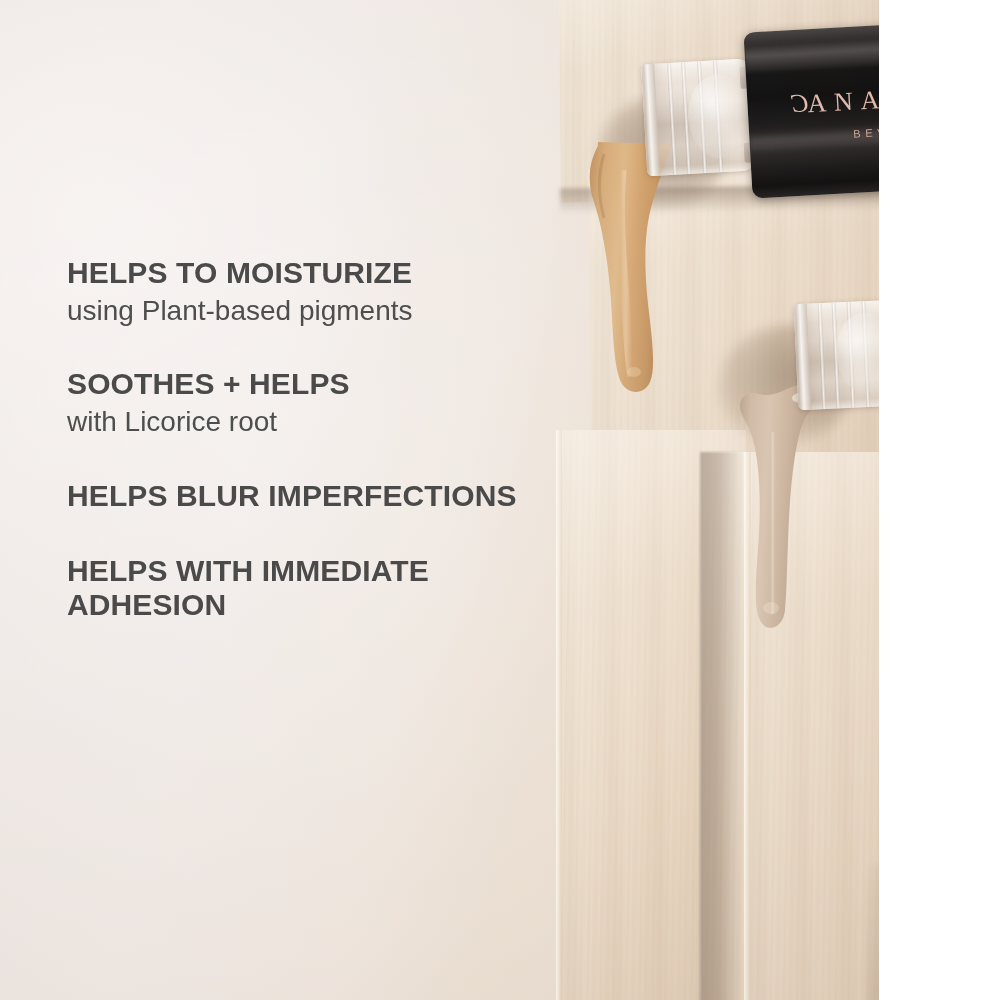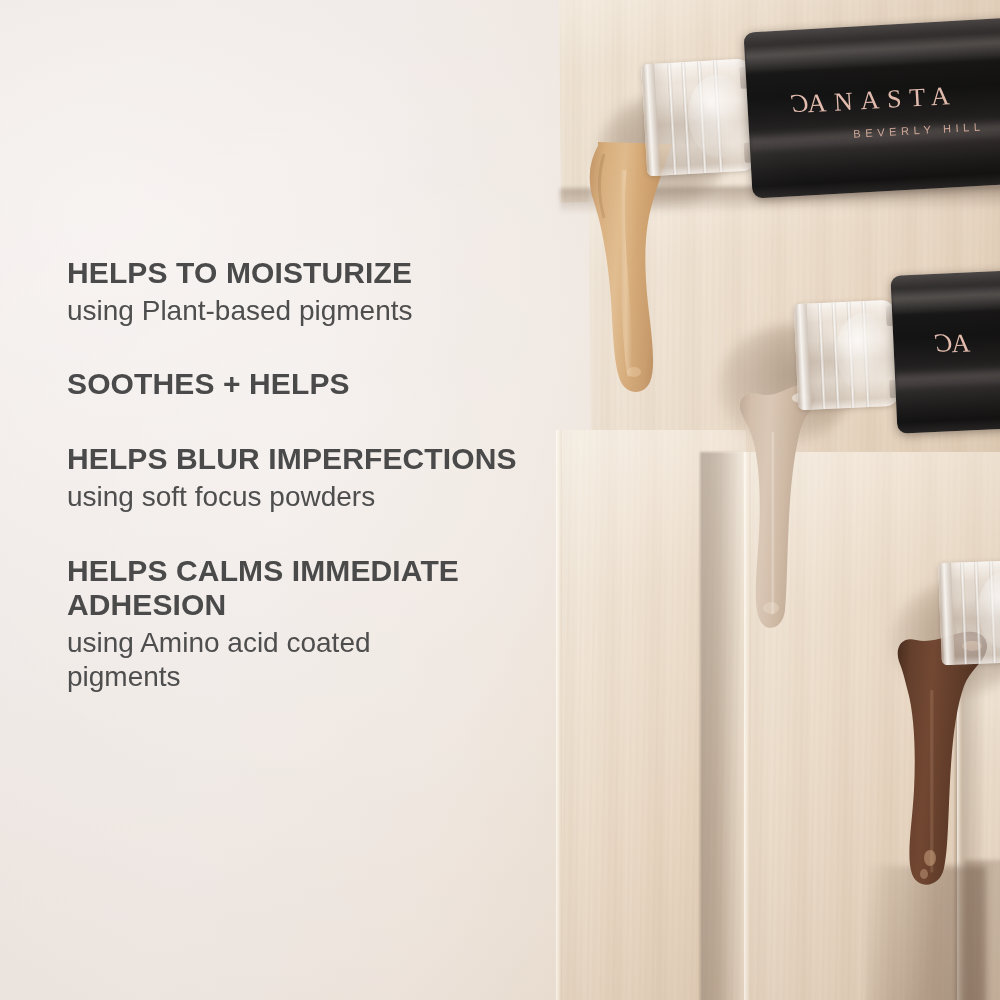--- a/index.html
+++ b/index.html
@@ -4,21 +4,21 @@
 <style>
   html, body {
     margin: 0;
     padding: 0;
     background: #ffffff;
   }
   * { box-sizing: border-box; }
 
   #scene {
     position: relative;
-    width: 1000px;
+    width: 879px;
     height: 1000px;
     overflow: hidden;
     font-family: "Liberation Sans", sans-serif;
     background: #f1ecea;
   }
 
   
   .backdrop-base {
     position: absolute;
     inset: 0;
@@ -568,27 +568,26 @@
 
   <div id="copy-list">
 
     <div class="copy-item">
       <p class="copy-head">HELPS TO MOISTURIZE</p>
       <p class="copy-sub">using Plant-based pigments</p>
     </div>
 
     <div class="copy-item">
       <p class="copy-head">SOOTHES + HELPS</p>
+      <p class="copy-sub">with Licorice root</p>
     </div>
 
     <div class="copy-item">
       <p class="copy-head">HELPS BLUR IMPERFECTIONS</p>
-      <p class="copy-sub">using soft focus powders</p>
     </div>
 
     <div class="copy-item">
-      <p class="copy-head" style="max-width:440px;">HELPS CALMS IMMEDIATE ADHESION</p>
-      <p class="copy-sub" style="max-width:400px;">using Amino acid coated pigments</p>
+      <p class="copy-head" style="max-width:440px;">HELPS WITH IMMEDIATE ADHESION</p>
     </div>
 
   </div>
 
 </div>
 
 </body></html>

